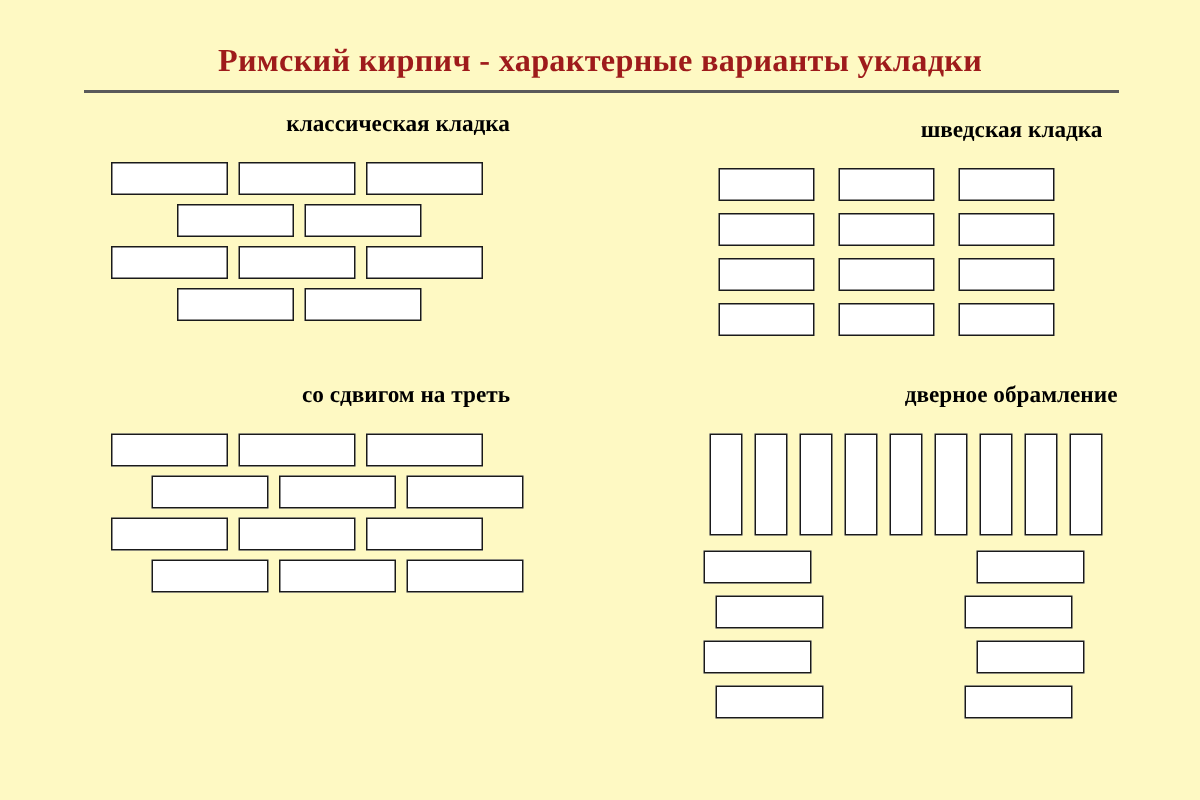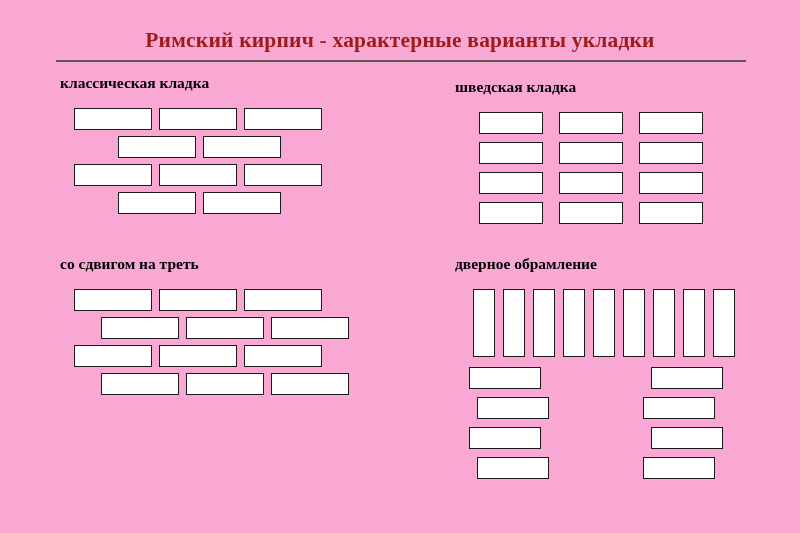--- a/index.html
+++ b/index.html
@@ -11,21 +11,21 @@
     width: 800px;
     height: 533px;
     font-family: "Liberation Serif", serif;
     position: relative;
     overflow: hidden;
   }
   #stage {
     position: relative;
     width: 800px;
     height: 533px;
-    background: #f9a8d4;
+    background: #fef9c3;
   }
   #title {
     position: absolute;
     top: 28px;
     left: 0;
     width: 800px;
     text-align: center;
     color: #9e1b1b;
     font-weight: bold;
     font-size: 21.5px;
@@ -42,21 +42,21 @@
     background: #5a5a5a;
   }
   .panel {
     position: absolute;
   }
   .panel-title {
     position: absolute;
     top: 0;
     left: 0;
     width: 100%;
-    text-align: left;
+    text-align: right;
     font-size: 15.5px;
     font-weight: bold;
     color: #000000;
     font-family: "Liberation Serif", serif;
     white-space: nowrap;
   }
   .brick {
     position: absolute;
     box-sizing: border-box;
     border: 1.6px solid #1a1a1a;

